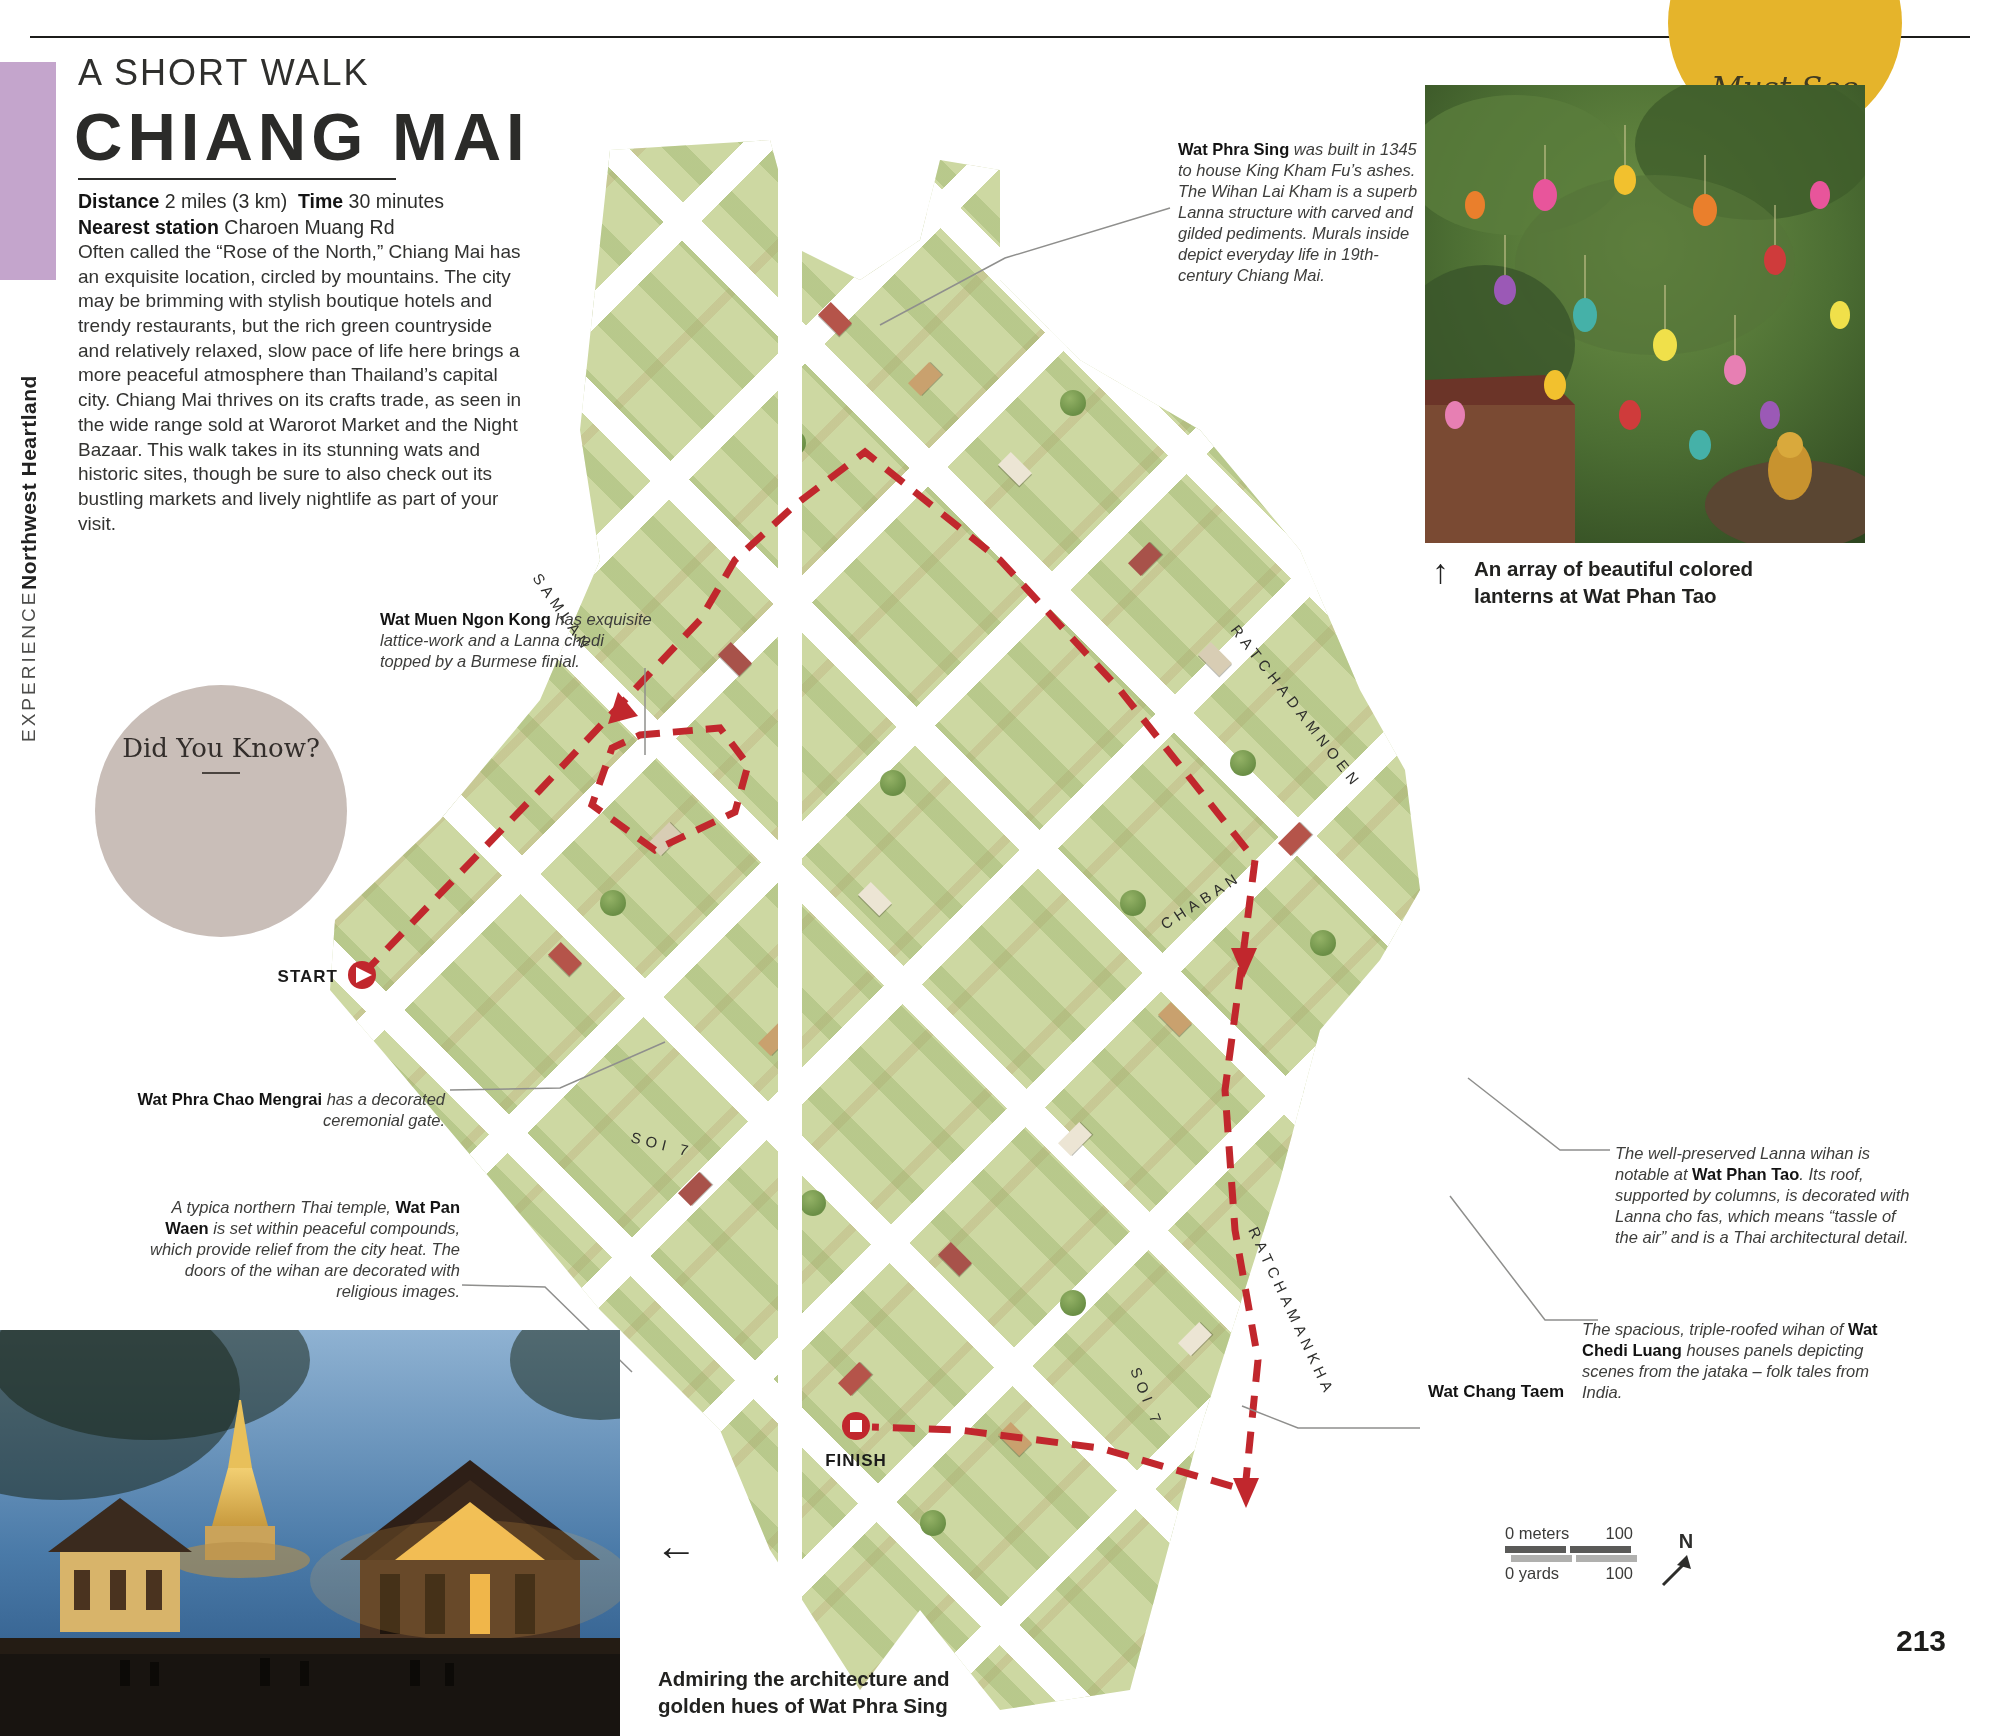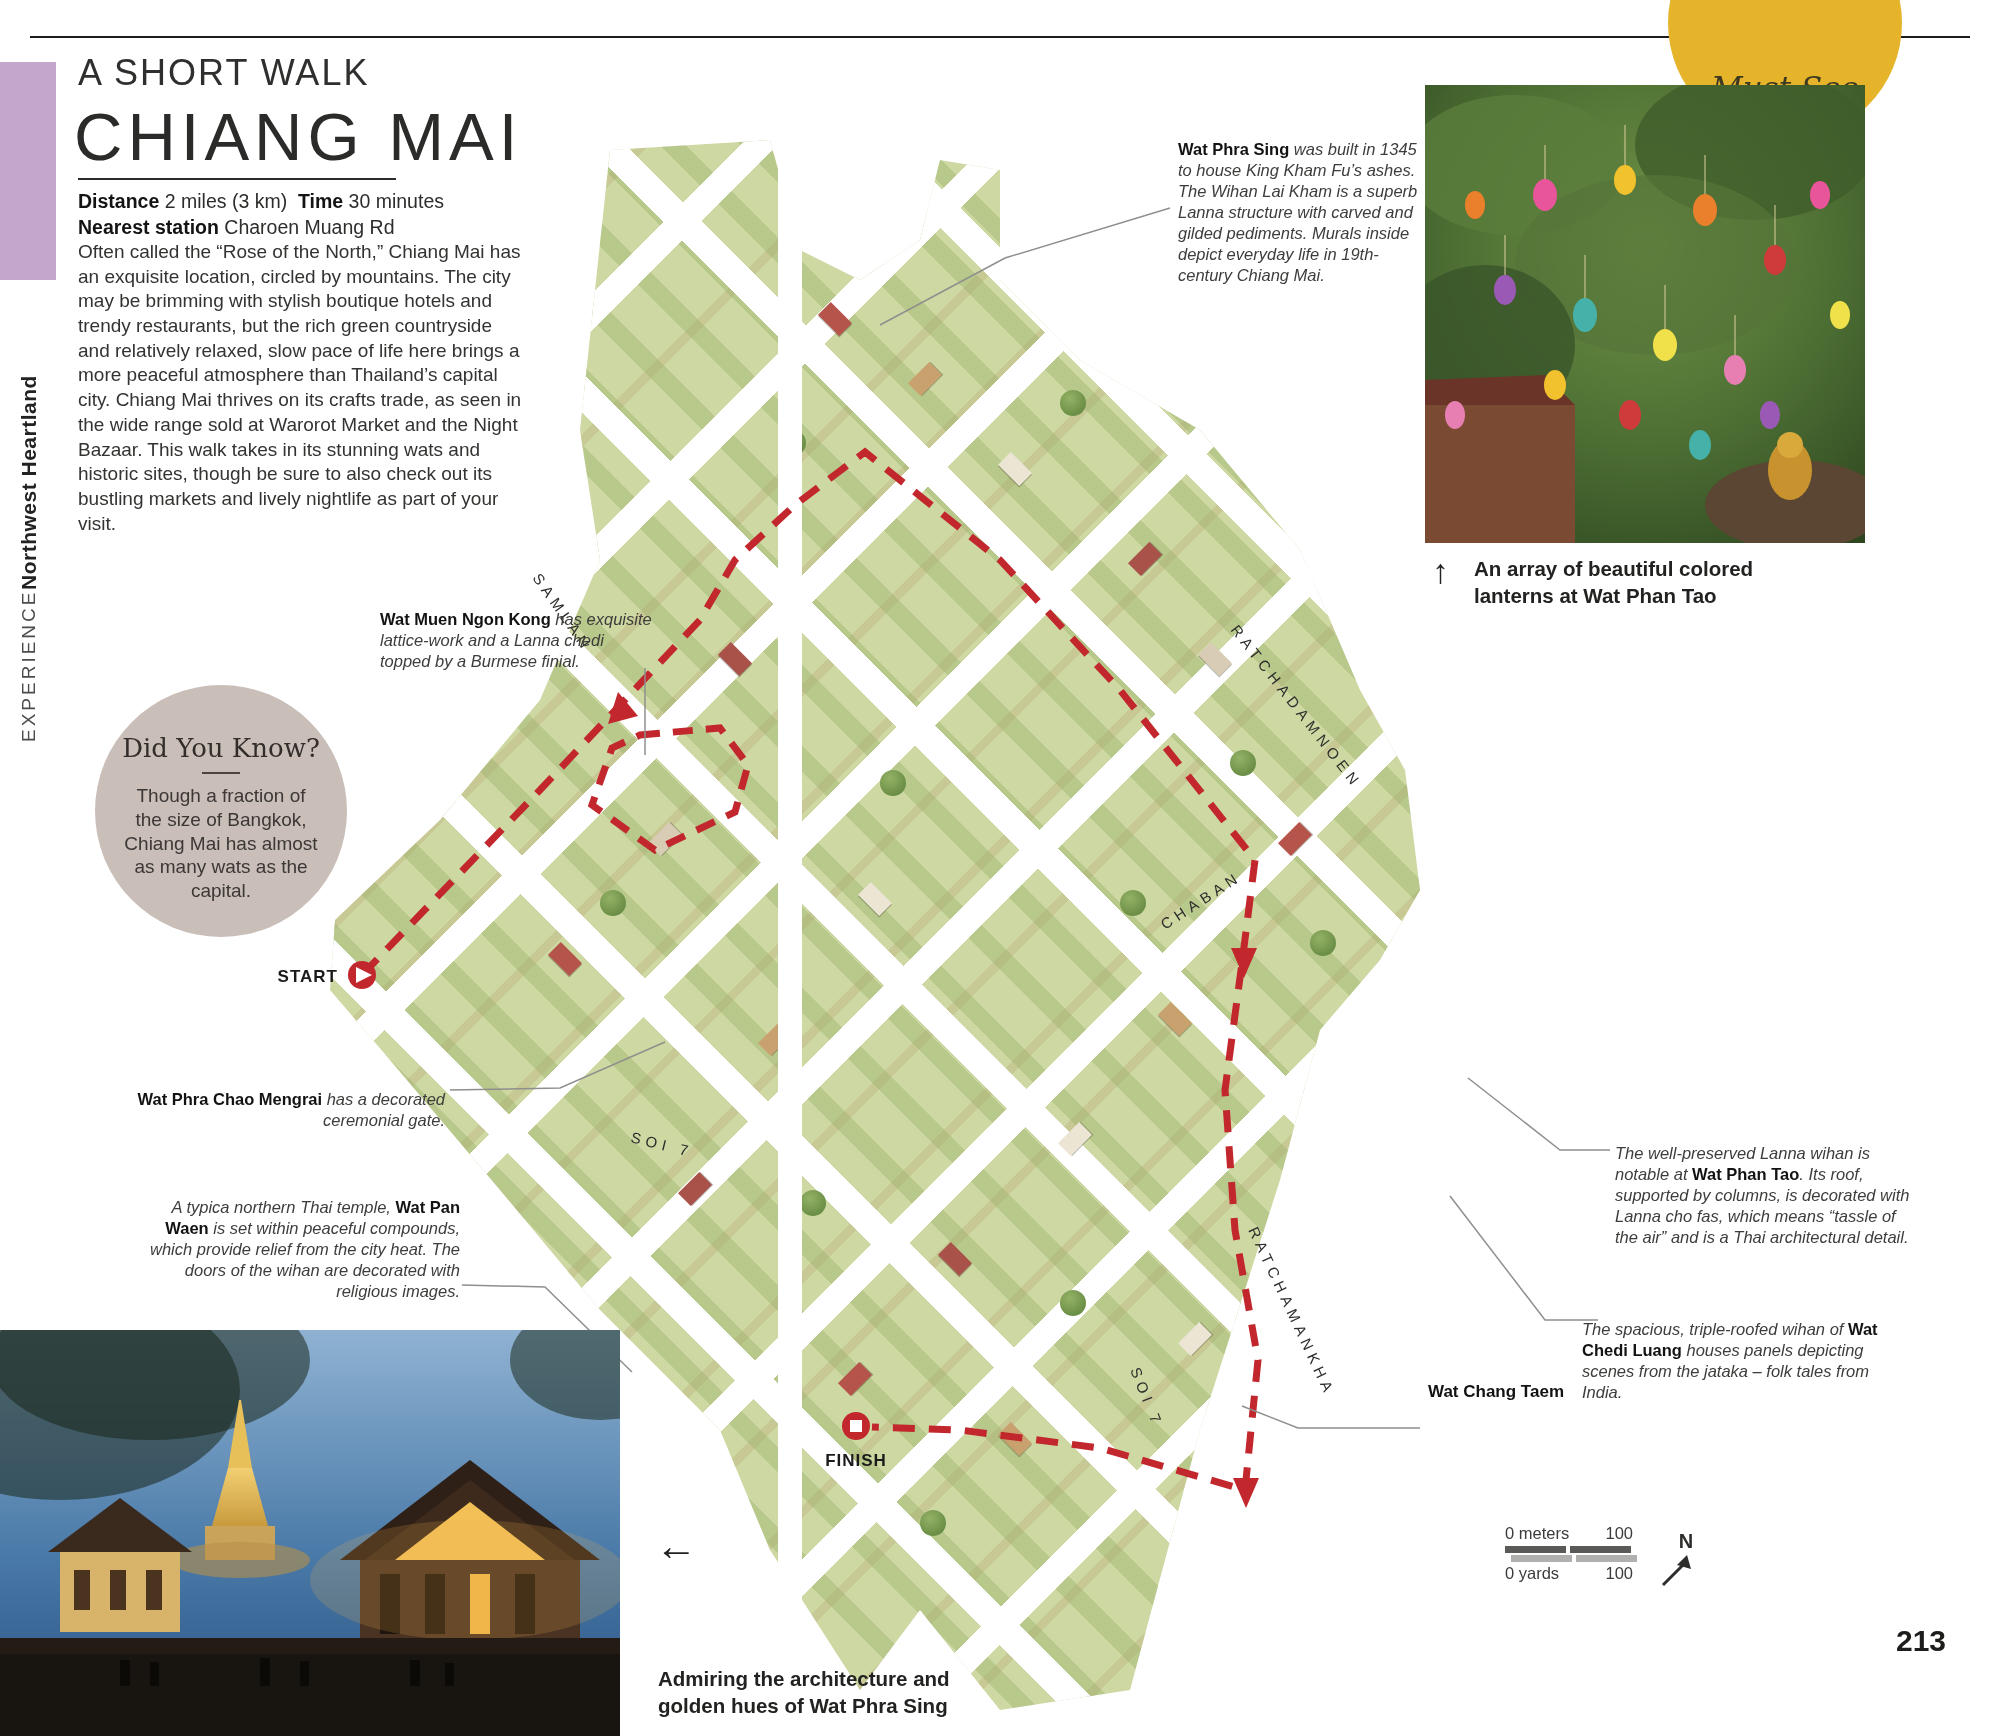--- a/index.html
+++ b/index.html
@@ -13,21 +13,21 @@
   
   .side-tab{left:0;top:62px;width:56px;height:218px;background:#c4a5cc;}
   .side-text{left:6px;top:288px;height:480px;width:46px;
              writing-mode:vertical-rl;transform:rotate(180deg);
              display:flex;flex-direction:row;align-items:center;}
   .side-text .region{font-weight:bold;font-size:21px;color:#222;letter-spacing:.5px;}
   .side-text .exp{font-size:19px;color:#4c4c4a;letter-spacing:3px;margin-top:26px;}
 
   
   .kicker{left:78px;top:52px;font-size:36px;font-weight:300;letter-spacing:2px;color:#2f2f2d;}
-  .title{left:74px;top:98px;font-size:67px;font-weight:400;letter-spacing:5px;color:#2b2b29;}
+  .title{left:74px;top:98px;font-size:67px;font-weight:700;letter-spacing:5px;color:#2b2b29;}
   .title-rule{left:78px;top:178px;width:318px;height:2px;background:#2b2b29;}
   .stats{left:78px;top:188px;width:460px;font-size:19.5px;line-height:1.35;color:#2d2d2b;}
   .stats b{color:#141414;}
   .intro{left:78px;top:240px;width:450px;font-size:19px;line-height:1.3;color:#333331;}
 
   
   .dyk{left:95px;top:685px;width:252px;height:252px;border-radius:50%;background:#c9beb8;
        text-align:center;padding-top:0;}
   .dyk-title{margin-top:48px;font-family:"DejaVu Serif",serif;font-weight:normal;
              font-size:26px;color:#332e2b;}
@@ -123,21 +123,20 @@
   <b>Time</b>
   <span>30 minutes</span><br>
   <b>Nearest station</b>
   <span>Charoen Muang Rd</span>
 </div>
 <div class="abs intro">Often called the “Rose of the North,” Chiang Mai has an exquisite location, circled by mountains. The city may be brimming with stylish boutique hotels and trendy restaurants, but the rich green countryside and relatively relaxed, slow pace of life here brings a more peaceful atmosphere than Thailand’s capital city. Chiang Mai thrives on its crafts trade, as seen in the wide range sold at Warorot Market and the Night Bazaar. This walk takes in its stunning wats and historic sites, though be sure to also check out its bustling markets and lively nightlife as part of your visit.</div>
 
 <div class="abs dyk">
   <div class="dyk-title">Did You Know?</div>
   <div class="dyk-dash"></div>
-  <div class="dyk-body">Though a fraction of the size of Bangkok, Chiang Mai has almost as many wats as the capital.</div>
 </div>
 
 <div class="abs map">
   <div class="map-base">
     <div class="bld" style="left:520px;top:180px;background:#b5544a;transform:rotate(45deg);"></div>
     <div class="bld" style="left:610px;top:240px;background:#c9a16e;transform:rotate(-45deg);"></div>
     <div class="bld" style="left:700px;top:330px;background:#ece5d4;transform:rotate(45deg);"></div>
     <div class="bld" style="left:830px;top:420px;background:#a8524a;transform:rotate(-45deg);"></div>
     <div class="bld" style="left:900px;top:520px;background:#d8cdb4;transform:rotate(45deg);"></div>
     <div class="bld" style="left:980px;top:700px;background:#b5544a;transform:rotate(-45deg);"></div>

